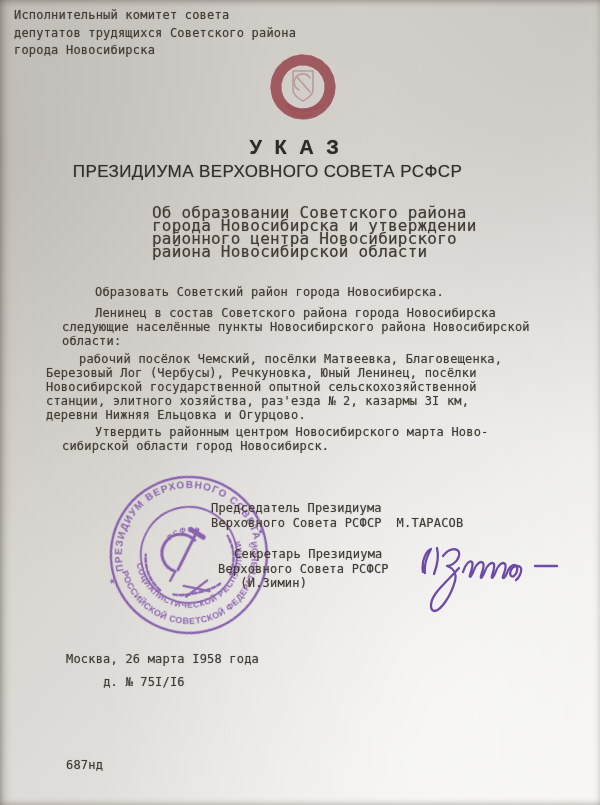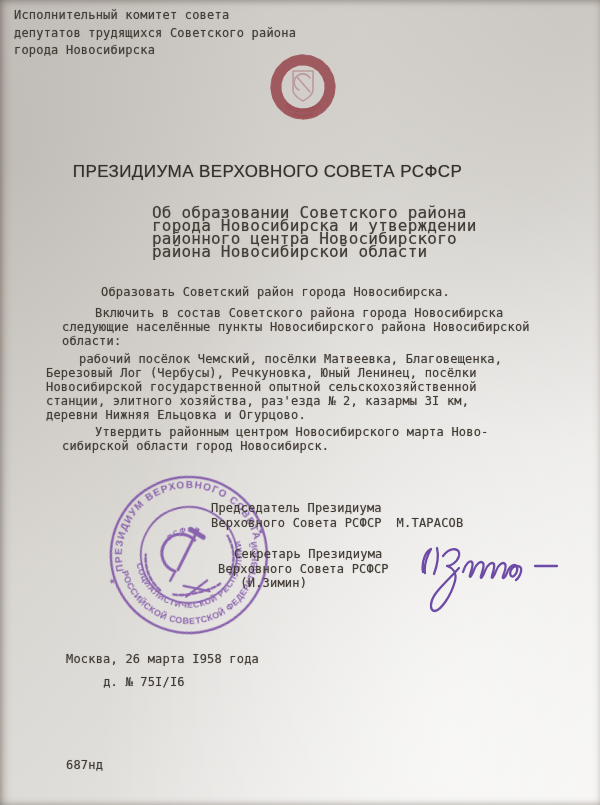--- a/index.html
+++ b/index.html
@@ -34,21 +34,21 @@
     font-size:20px;letter-spacing:3.5px;color:#2e2a25;
     text-shadow:0 0 1px rgba(46,42,37,.6);white-space:pre;
   }
   .doc-subtitle{
     position:absolute;left:0;top:162px;width:535px;text-align:center;
     font-family:"Liberation Sans",sans-serif;font-weight:normal;
     font-size:17px;letter-spacing:.4px;color:#332f2a;
     text-shadow:0 0 1px rgba(51,47,42,.55);white-space:pre;
   }
   .subject{left:152px;top:206px;font-size:16px;line-height:13px;}
-  .para1{left:95px;top:285px;margin-left:6px;}
+  .para1{left:95px;top:285px;}
   .para2{left:62px;top:306px;text-indent:33px;width:500px;}
   .para3{left:46px;top:352px;text-indent:33px;width:500px;}
   .para4{left:62px;top:425px;text-indent:33px;width:500px;}
   .sig1{left:211px;top:501px;line-height:14.5px;}
   .sig2{left:218px;top:547px;line-height:14.5px;text-indent:16px;}
   .place-date{left:66px;top:648px;line-height:23px;}
   .footer-code{left:66px;top:758px;}
   .emblem-svg{position:absolute;left:257px;top:51px;filter:blur(.3px);}
   .stamp-svg{position:absolute;left:95px;top:470px;transform:rotate(-13deg);filter:blur(.4px);opacity:.85;}
   .sign-svg{position:absolute;left:395px;top:538px;opacity:.9;}
@@ -70,29 +70,30 @@
       <g stroke="#b5898c" stroke-width="1.6" opacity=".75">
         <path d="M36,20 v19 c0,6 10,11 10,11 c0,0 10,-5 10,-11 v-19 z"></path>
         <path d="M40,26 l13,15"></path>
         <path d="M53,27 a8.5,8.5 0 1 0 -11,12"></path>
       </g>
       <path d="M30,55 q16,9 32,0" stroke="currentColor" stroke-width="4.5" opacity=".55"></path>
       <path d="M37,63 q9,5 18,0" stroke="currentColor" stroke-width="3" opacity=".6"></path>
     </g>
   </svg>
 
+  <div class="doc-title">У К А З</div>
   <div class="doc-subtitle">ПРЕЗИДИУМА ВЕРХОВНОГО СОВЕТА РСФСР</div>
 
   <div class="txt subject">Об образовании Советского района
 города Новосибирска и утверждении
 районного центра Новосибирского
 района Новосибирской области</div>
 
   <div class="txt para1">Образовать Советский район города Новосибирска.</div>
-  <div class="txt para2">Включить в состав Советского района города Новосибирска
+  <div class="txt para2">Ленинец в состав Советского района города Новосибирска
 следующие населённые пункты Новосибирского района Новосибирской
 области:</div>
   <div class="txt para3">рабочий посёлок Чемский, посёлки Матвеевка, Благовещенка,
 Березовый Лог (Чербусы), Речкуновка, Юный Ленинец, посёлки
 Новосибирской государственной опытной сельскохозяйственной
 станции, элитного хозяйства, раз'езда № 2, казармы 3I км,
 деревни Нижняя Ельцовка и Огурцово.</div>
   <div class="txt para4">Утвердить районным центром Новосибирского марта Ново-
 сибирской области город Новосибирск.</div>
 

